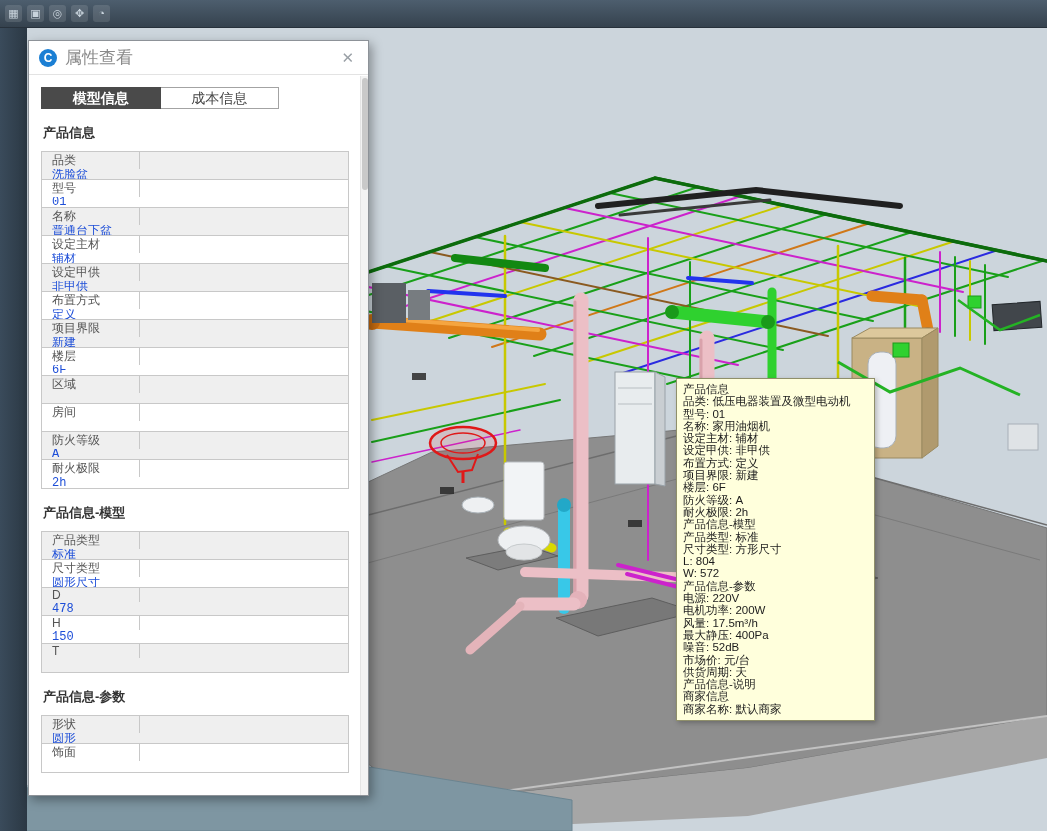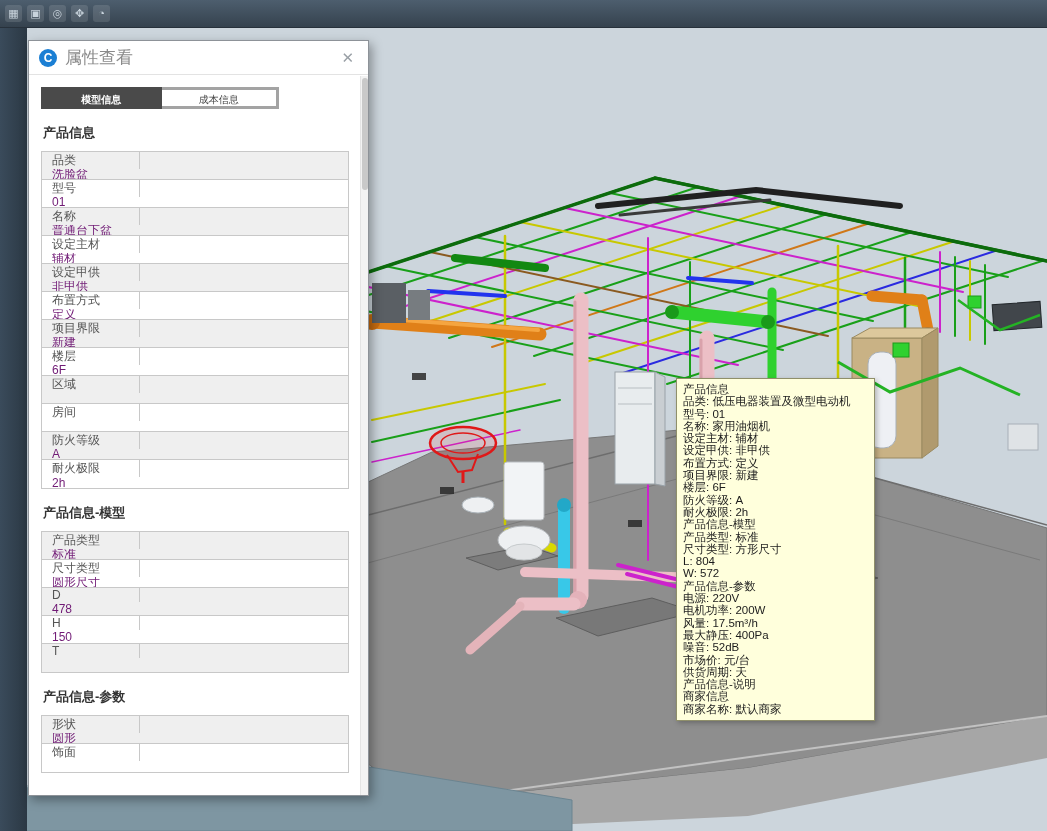--- a/index.html
+++ b/index.html
@@ -20,33 +20,33 @@
 
   
   .panel { position:absolute; left:28px; top:40px; width:341px; height:756px; background:#ffffff;
     border:1px solid #8d9298; box-shadow:3px 4px 10px rgba(0,0,0,.35); z-index:10; overflow:hidden; }
   .panel-header { height:34px; display:flex; align-items:center; padding:0 10px; border-bottom:1px solid #e3e3e3; }
   .logo { width:18px; height:18px; border-radius:50%; background:#1b7fd4; color:#fff; font-size:12px;
     font-weight:bold; text-align:center; line-height:18px; }
   .panel-title { margin-left:8px; font-size:17px; color:#8a8a8a; }
   .close-x { margin-left:auto; color:#9aa0a6; font-size:15px; cursor:pointer; padding:2px 4px; }
   .tabs { display:flex; width:238px; margin:12px 0 0 12px; }
-  .tab { flex:1; height:22px; line-height:20px; text-align:center; font-size:10px;
-    border:3px solid #a3a3a3; background:#fff; color:#444; cursor:pointer; }
+  .tab { flex:1; height:22px; line-height:20px; text-align:center; font-size:14px;
+    border:1px solid #a3a3a3; background:#fff; color:#444; cursor:pointer; }
   .tab + .tab { border-left:none; }
   .tab.active { background:#4a4a4a; color:#fff; font-weight:bold; border-color:#4a4a4a; }
   .panel-body { padding:0 12px; }
   .section-title { font-size:13px; font-weight:bold; color:#333; margin:15px 0 9px 2px; }
   .ptable { width:308px; border:1px solid #c8c8c8; }
   .prow { display:flex; height:28px; border-bottom:1px solid #c8c8c8; background:#fff;flex-direction:column; }
   .prow:last-child { border-bottom:none; }
   .prow.shade { background:#efefef; }
   .pcell { display:flex; align-items:center; padding-left:10px; font-size:12px; overflow:hidden; white-space:nowrap; }
   .plabel { width:98px; border-right:1px solid #c8c8c8; color:#555; flex:none; }
-  .pvalue { flex:1; color:#701a75; }
+  .pvalue { flex:1; color:#1d4ed8;font-family:Liberation Mono, monospace; }
   .panel-scroll { position:absolute; right:0; top:35px; bottom:0; width:8px; background:#f3f3f3; border-left:1px solid #e4e4e4; }
   .panel-thumb { position:absolute; top:2px; left:1px; width:6px; height:112px; background:#c9c9c9; border-radius:3px; }
 
   
   .tooltip { position:absolute; left:676px; top:378px; width:199px; z-index:4;
     background:#ffffdc; border:1px solid #8f8f6a; padding:4px 5px 5px 6px; box-shadow:2px 2px 5px rgba(0,0,0,.25); }
   .tip-line { font-size:11.5px; line-height:12.3px; color:#1c1c1c; white-space:nowrap; overflow:hidden; }
 </style>
 </head>
 <body>

